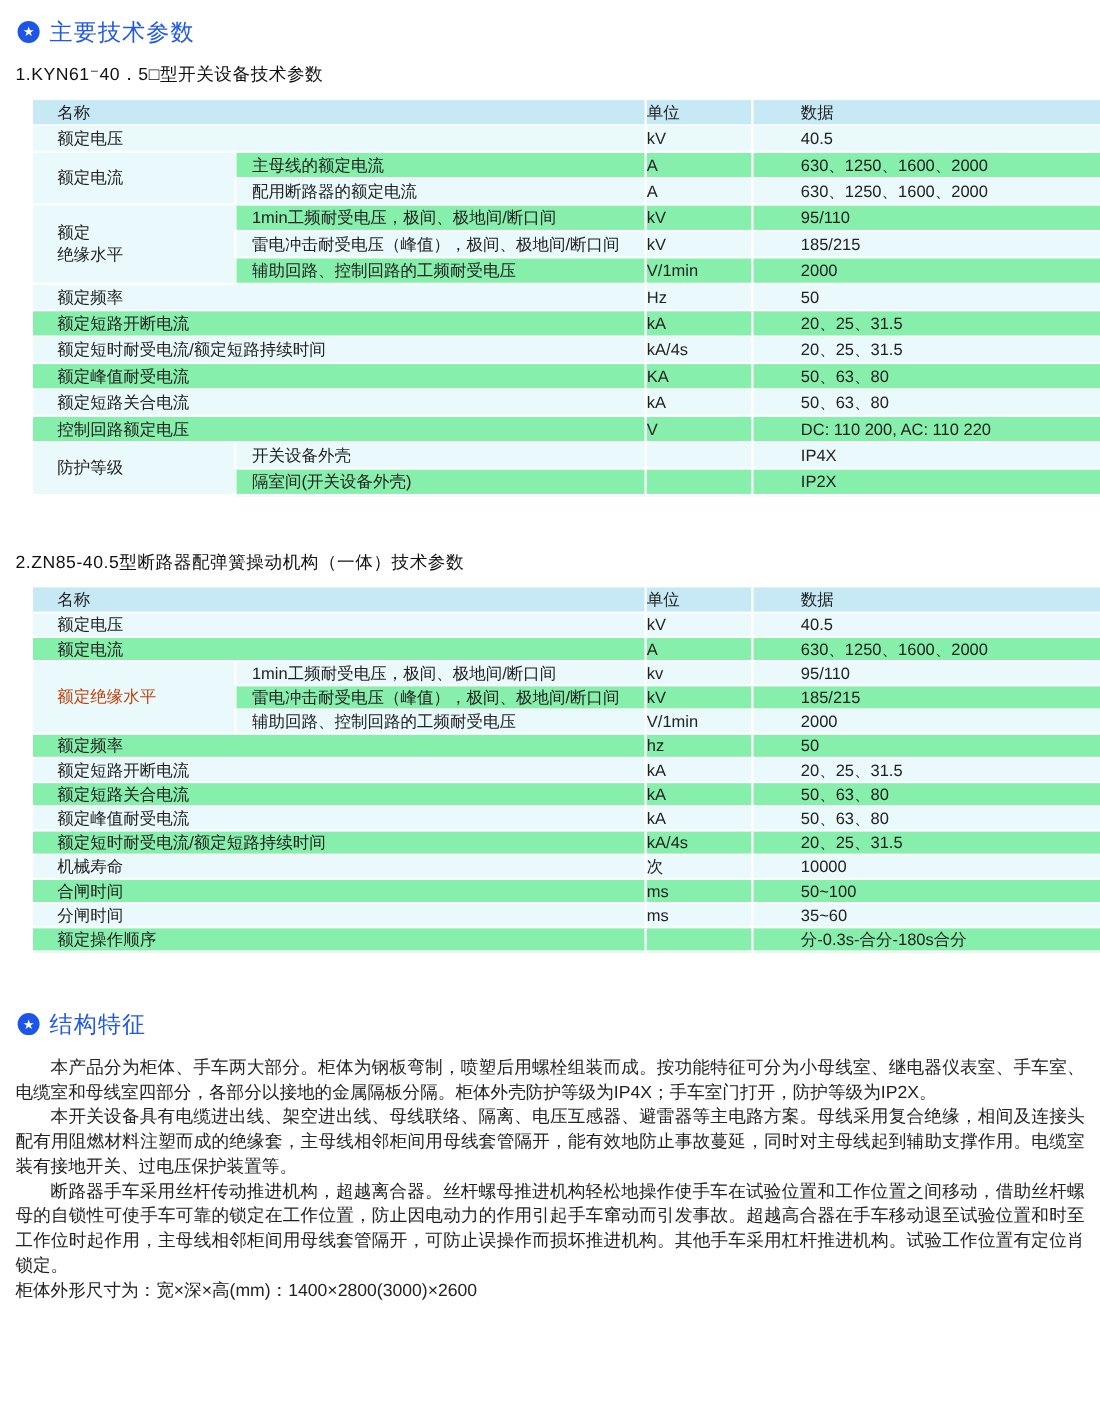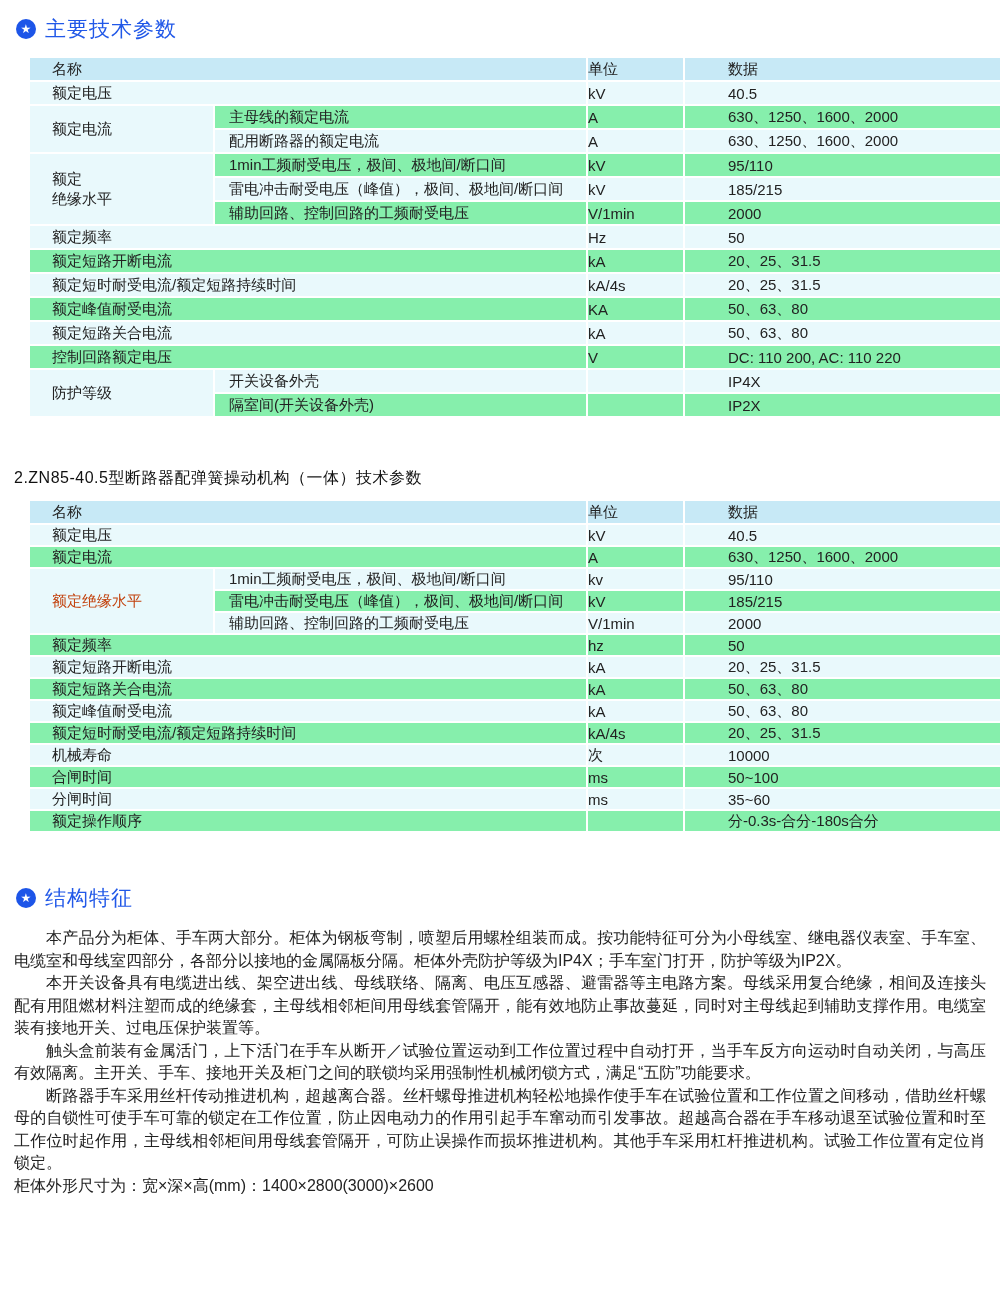--- a/index.html
+++ b/index.html
@@ -63,20 +63,21 @@
 
 <div class="page">
 
   <div class="sec-head">
     <span class="star-badge">
         <span>★</span>
       </span>
     <span class="sec-title">主要技术参数</span>
   </div>
 
+  <div class="tbl-title">1.KYN61⁻40．5□型开关设备技术参数</div>
 
   <table class="spec t1">
     <colgroup>
         <col style="width:183px">
         <col style="width:373px">
         <col style="width:97px">
         <col style="width:319px">
       </colgroup>
     <thead>
       <tr>
@@ -261,18 +262,17 @@
   <div class="sec-head">
     <span class="star-badge">
         <span>★</span>
       </span>
     <span class="sec-title">结构特征</span>
   </div>
 
   <div class="struct">
     <p>本产品分为柜体、手车两大部分。柜体为钢板弯制，喷塑后用螺栓组装而成。按功能特征可分为小母线室、继电器仪表室、手车室、电缆室和母线室四部分，各部分以接地的金属隔板分隔。柜体外壳防护等级为IP4X；手车室门打开，防护等级为IP2X。</p>
     <p>本开关设备具有电缆进出线、架空进出线、母线联络、隔离、电压互感器、避雷器等主电路方案。母线采用复合绝缘，相间及连接头配有用阻燃材料注塑而成的绝缘套，主母线相邻柜间用母线套管隔开，能有效地防止事故蔓延，同时对主母线起到辅助支撑作用。电缆室装有接地开关、过电压保护装置等。</p>
-    <p>触头盒前装有金属活门，上下活门在手车从断开／试验位置运动到工作位置过程中自动打开，当手车反方向运动时自动关闭，与高压有效隔离。主开关、手车、接地开关及柜门之间的联锁均采用强制性机械闭锁方式，满足“五防”功能要求。</p>
     <p>断路器手车采用丝杆传动推进机构，超越离合器。丝杆螺母推进机构轻松地操作使手车在试验位置和工作位置之间移动，借助丝杆螺母的自锁性可使手车可靠的锁定在工作位置，防止因电动力的作用引起手车窜动而引发事故。超越高合器在手车移动退至试验位置和时至工作位时起作用，主母线相邻柜间用母线套管隔开，可防止误操作而损坏推进机构。其他手车采用杠杆推进机构。试验工作位置有定位肖锁定。</p>
     <p class="no-indent">柜体外形尺寸为：宽×深×高(mm)：1400×2800(3000)×2600</p>
   </div>
 
 </div>
 
 </body></html>

